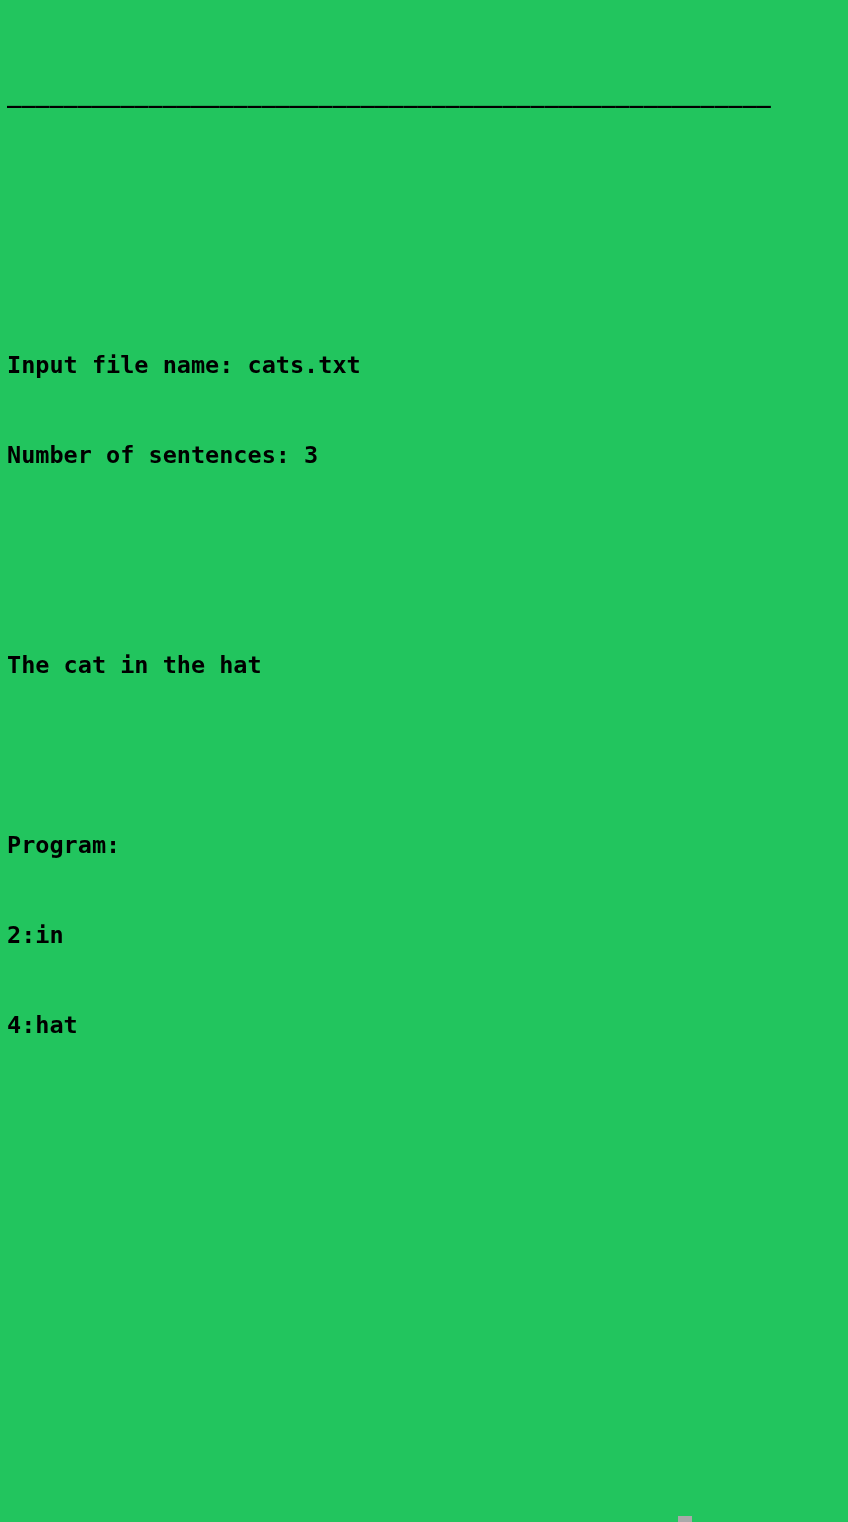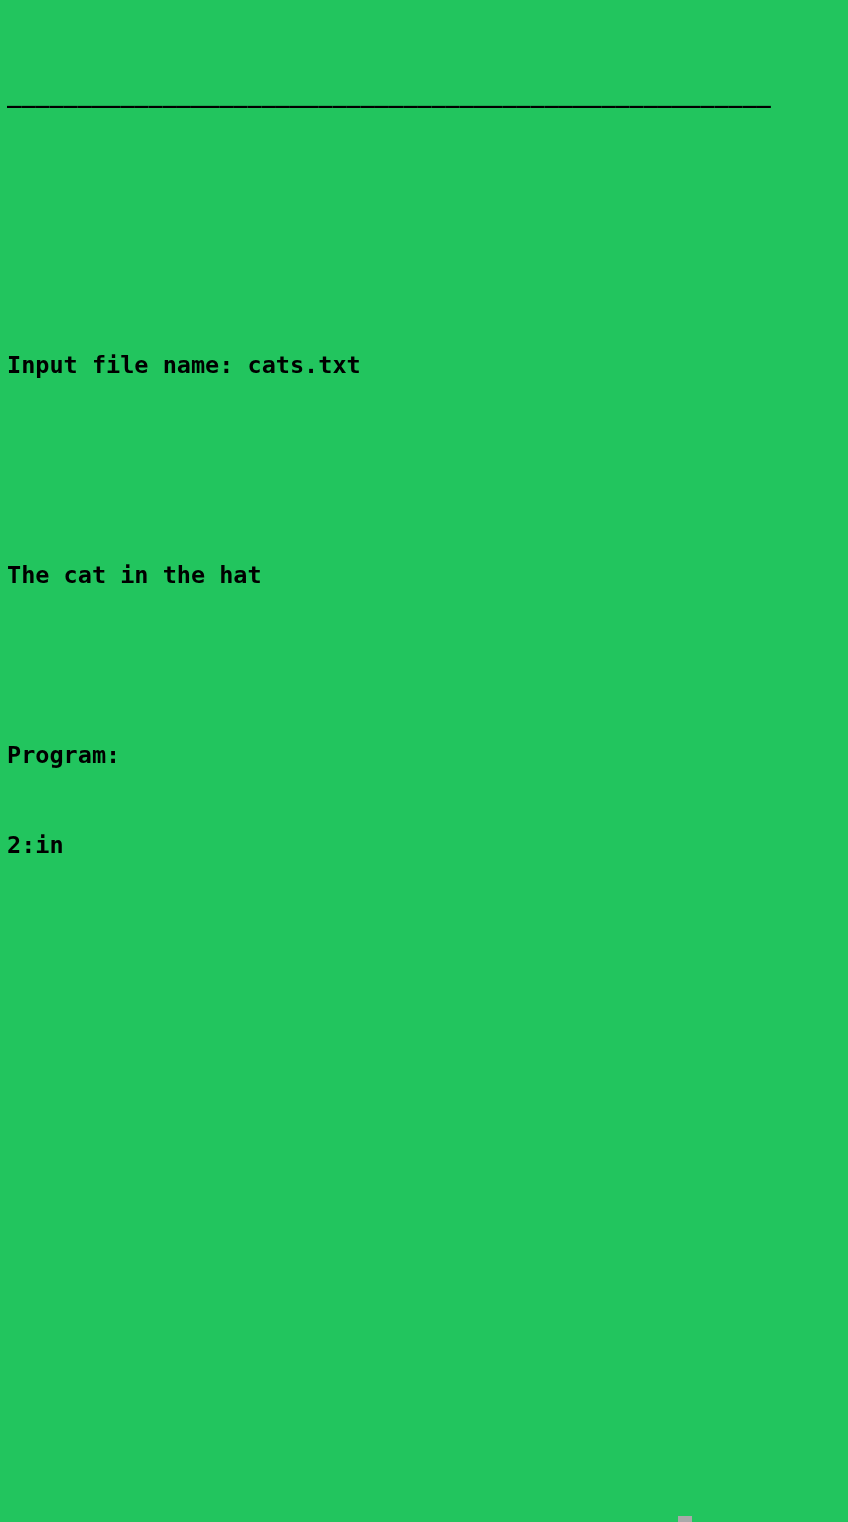--- a/index.html
+++ b/index.html
@@ -33,26 +33,28 @@
 </style>
 </head>
 <body>
 
 <div class="screen">
   <div class="content">
     <div class="line">______________________________________________________</div>
     <div class="line"></div>
     <div class="line"></div>
     <div class="line">Input file name: cats.txt</div>
+    <div class="line">Number of sentences: 3</div>
     <div class="line"></div>
 
     <div class="line">The cat in the hat</div>
     <div class="line"></div>
     <div class="line">Program:</div>
     <div class="line">2:in</div>
+    <div class="line">4:hat</div>
     
     
     
     
     
 
     
     
     
     

